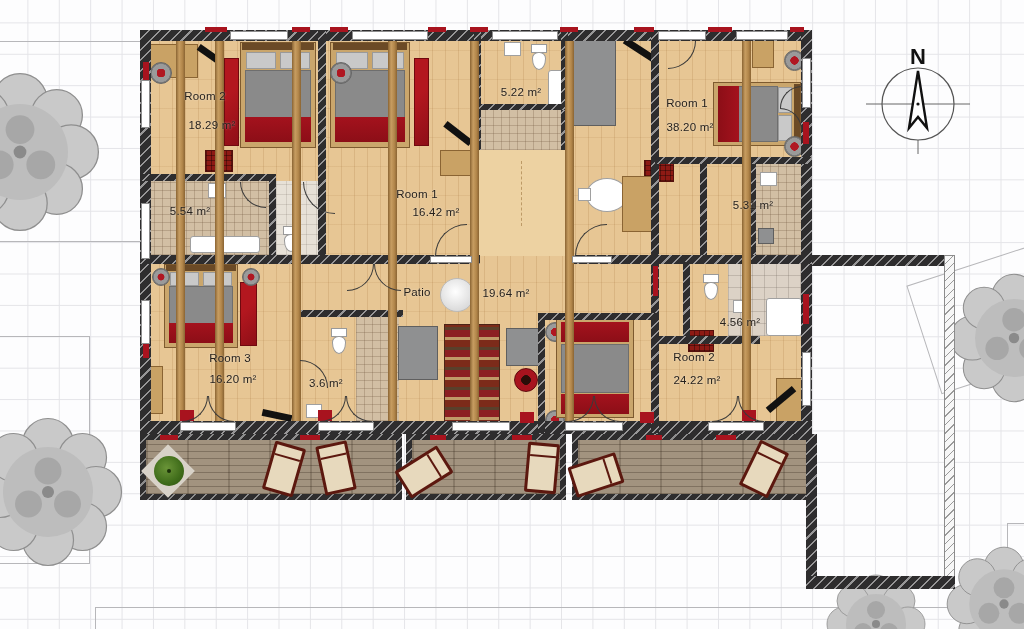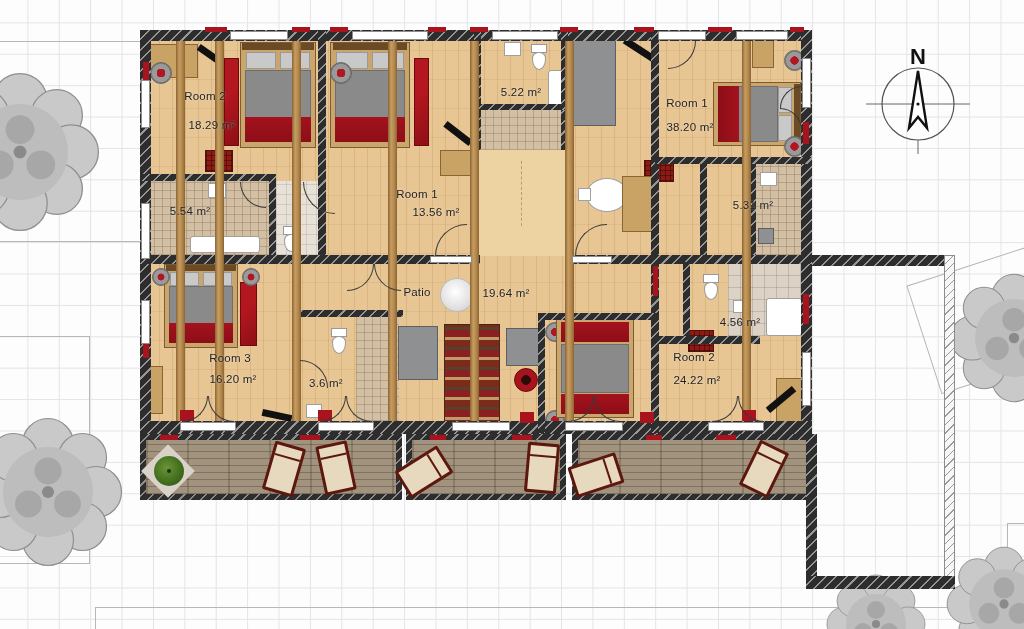--- a/index.html
+++ b/index.html
@@ -399,21 +399,21 @@
     <div class="arc" style="left:712px;top:396px;width:26px;height:26px;"></div>
     <div class="arc" style="left:738px;top:396px;width:26px;height:26px;transform:rotate(90deg);"></div>
     <div class="arc" style="left:300px;top:360px;width:28px;height:28px;transform:rotate(270deg);"></div>
     <div class="arc" style="left:780px;top:86px;width:22px;height:22px;transform:rotate(180deg);"></div>
     <div class="arc" style="left:780px;top:108px;width:22px;height:22px;transform:rotate(270deg);"></div>
     <div class="arc" style="left:240px;top:182px;width:26px;height:26px;transform:rotate(90deg);"></div>
   </div>
 
   <div>
     <div class="lbl" style="left:417px;top:175px;margin-top:13px;">Room 1</div>
-    <div class="lbl" style="left:436px;top:206px;">13.56 m²</div>
+    <div class="lbl" style="left:436px;top:206px;">16.42 m²</div>
     <div class="lbl" style="left:205px;top:90px;">Room 2</div>
     <div class="lbl" style="left:212px;top:119px;">18.29 m²</div>
     <div class="lbl" style="left:230px;top:352px;">Room 3</div>
     <div class="lbl" style="left:233px;top:373px;">16.20 m²</div>
     <div class="lbl" style="left:694px;top:351px;">Room 2</div>
     <div class="lbl" style="left:697px;top:374px;">24.22 m²</div>
     <div class="lbl" style="left:687px;top:97px;">Room 1</div>
     <div class="lbl" style="left:690px;top:121px;">38.20 m²</div>
     <div class="lbl" style="left:417px;top:286px;">Patio</div>
     <div class="lbl" style="left:506px;top:287px;">19.64 m²</div>

